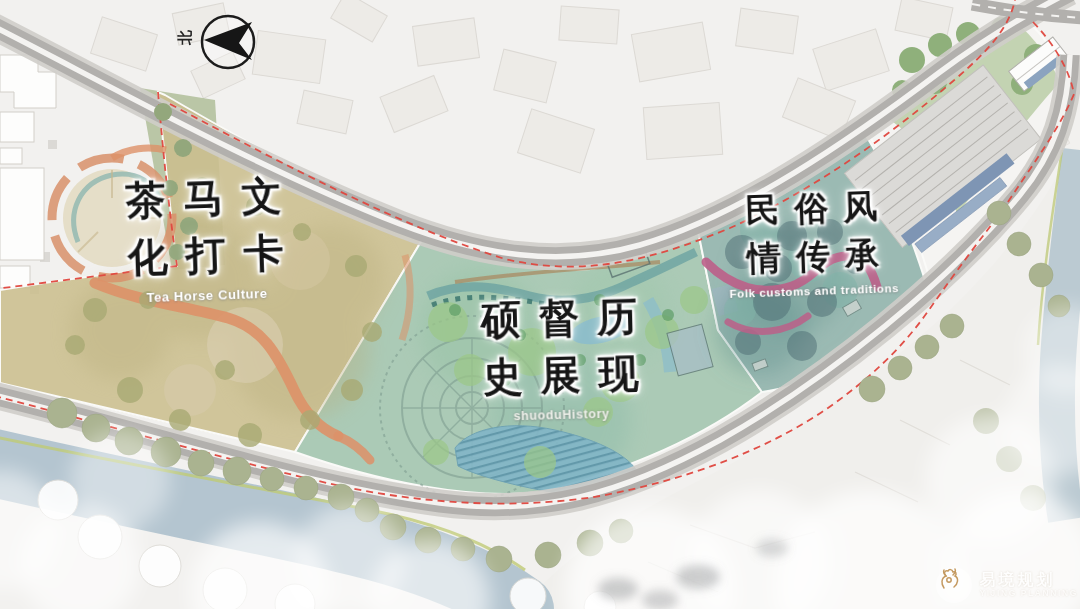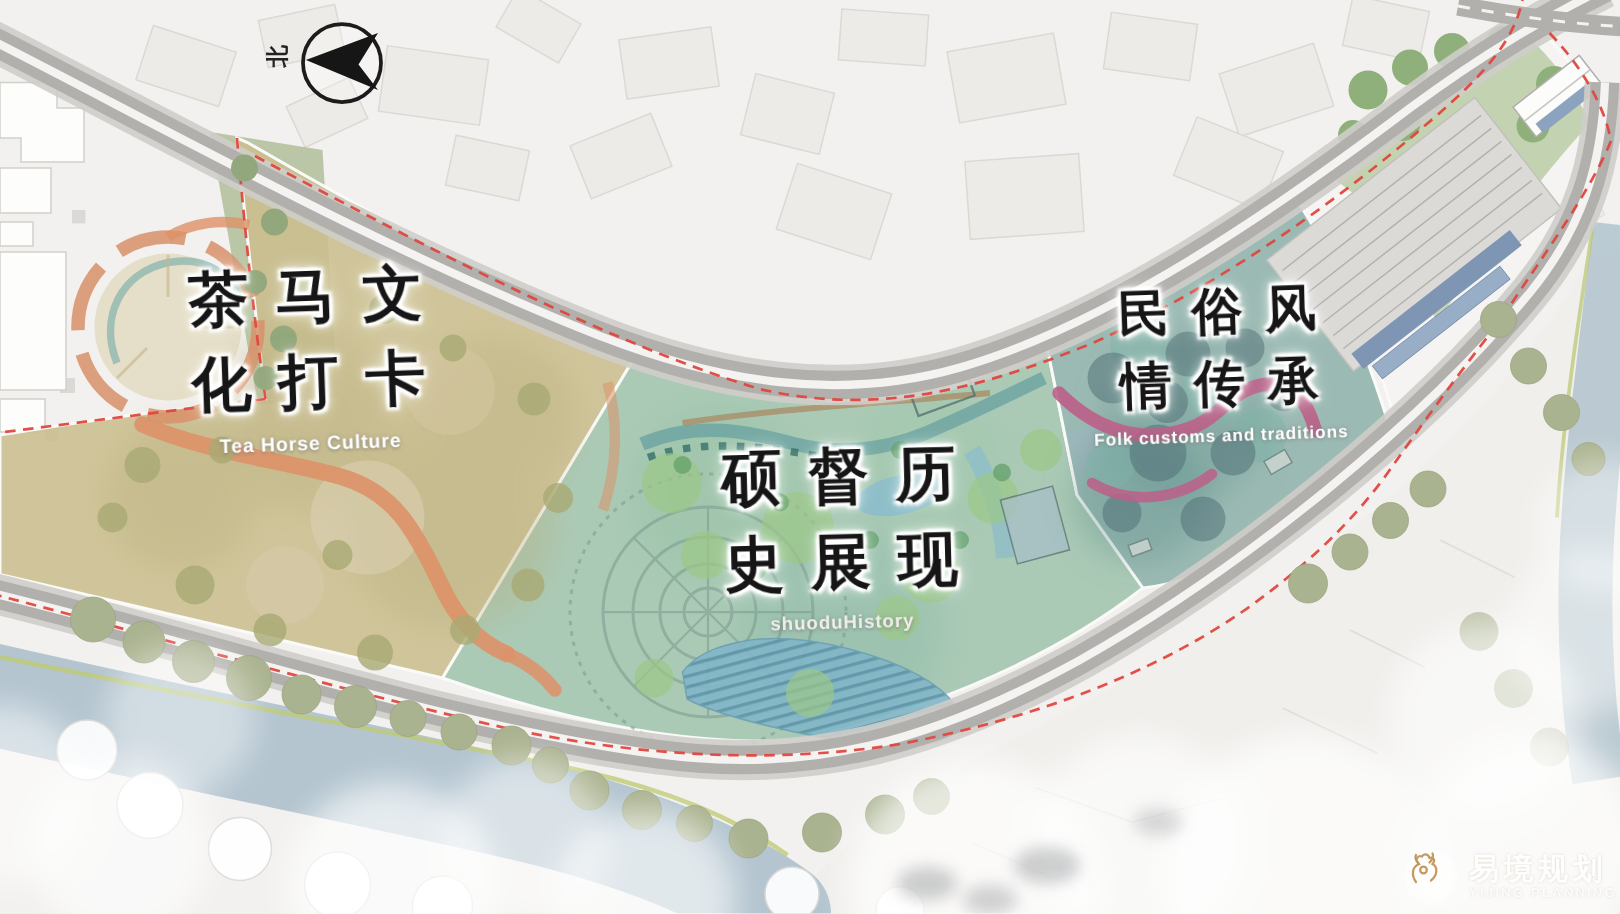--- a/index.html
+++ b/index.html
@@ -22,21 +22,21 @@
   .z2{left:435px;top:290px;width:250px;transform:rotate(-1.5deg);}
   .z3{left:705px;top:184px;width:215px;transform:rotate(-2deg);}
   #north-char{position:absolute;left:176px;top:27px;width:18px;height:18px;
       font-family:"DejaVu Serif","Liberation Serif",serif;font-weight:700;font-size:15px;color:#222;
       transform:rotate(-90deg);transform-origin:center;}
   #watermark{position:absolute;right:2px;bottom:6px;display:flex;align-items:center;gap:7px;
       pointer-events:none;}
   #wm-logo{width:36px;height:36px;border-radius:50%;background:rgba(255,255,255,.55);
       display:flex;align-items:center;justify-content:center;}
   #wm-text{display:flex;flex-direction:column;line-height:1.05;}
-  #wm-cn{font-size:20px;font-weight:700;letter-spacing:3px;color:rgba(255,255,255,.95);
+  #wm-cn{font-size:16px;font-weight:700;letter-spacing:3px;color:rgba(255,255,255,.95);
       text-shadow:0 0 2px rgba(185,170,145,.4);}
   #wm-en{font-size:8.5px;font-weight:700;letter-spacing:1.6px;color:rgba(255,255,255,.8);
       text-shadow:0 0 2px rgba(185,170,145,.35);}
 </style>
 </head>
 <body>
 
 <div id="stage">
 <svg width="1080" height="609" viewBox="0 0 1080 609">
   <defs>

